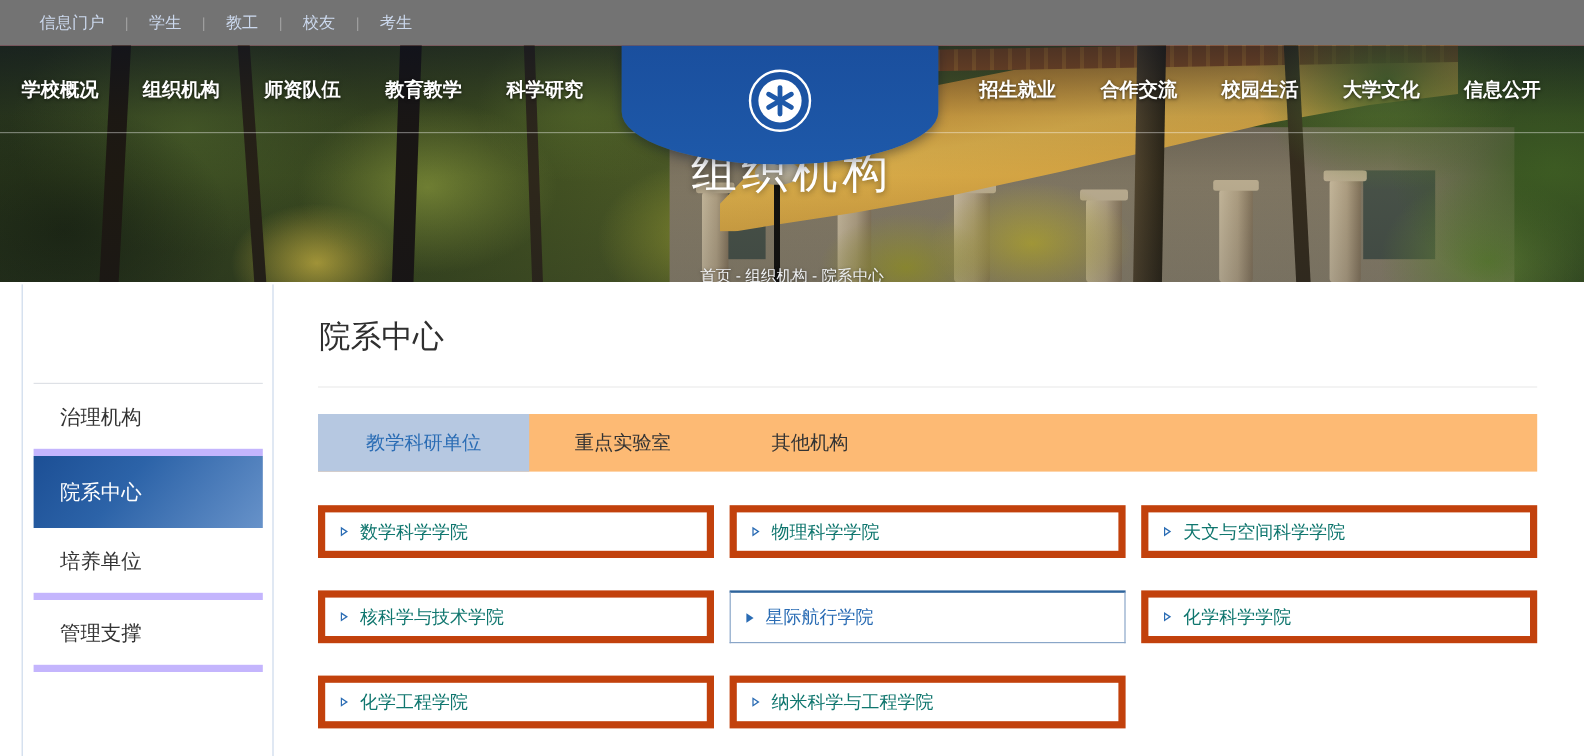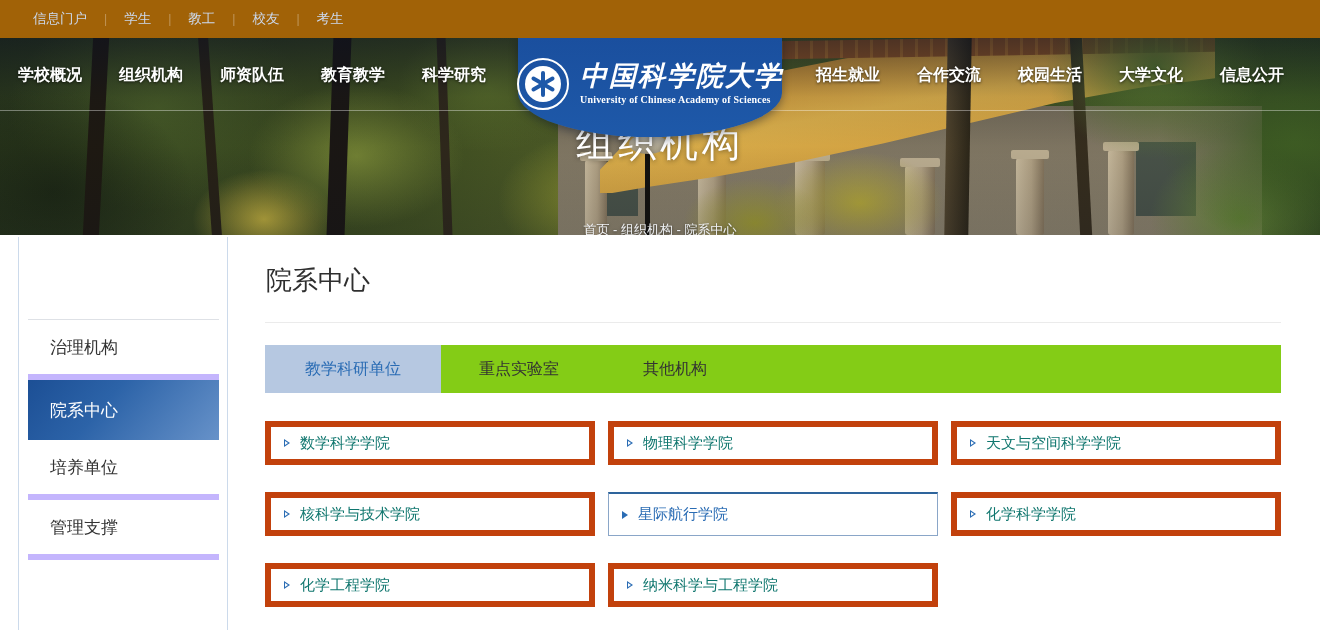--- a/index.html
+++ b/index.html
@@ -1,20 +1,20 @@
 <!DOCTYPE html>
 <html><head>
 <meta charset="utf-8">
 <style>
   * { margin:0; padding:0; box-sizing:border-box; }
   html,body { width:1320px; height:630px; overflow:hidden; background:#fff;
     font-family:"Liberation Sans", sans-serif; }
 
   
-  .topbar { height:38px; background:#a16207; display:flex; align-items:center;
+  .topbar { height:38px; background:#737373; display:flex; align-items:center;
     justify-content:space-between; padding:0 30px 0 33px; }
   .topbar-left { display:flex; align-items:center; }
   .tlink { color:#ccd9ee; font-size:13.5px; cursor:pointer; white-space:nowrap; }
   .topbar-left .tlink:not(:last-child)::after { content:"|"; color:rgba(255,255,255,.32);
     margin:0 17px; font-size:12px; }
   .topbar-right { display:flex; align-items:center; }
   .topbar-right .tlink { margin-left:58px; }
   .topbar-right .tlink:last-child { color:#f2f6fc; font-size:15px; }
   .topbar-right::after { content:"|"; color:rgba(255,255,255,.55); margin-left:20px; font-size:13px; }
 
@@ -105,21 +105,21 @@
 
   .sidebar { position:absolute; left:28px; top:84px; width:191px; border-top:1px solid #dee1e6; }
   .side-item { height:60px; display:flex; align-items:center; padding-left:22px;
     font-size:17px; color:#333; border-bottom:6px solid #c4b5fd; cursor:pointer; }
   .side-item.active { background:linear-gradient(130deg,#1c4f95 0%,#2c63a8 40%,#6792c9 100%);
     color:#fff; border-bottom:none; }
 
   .main { position:absolute; left:265px; top:0; width:1016px; height:100%; }
   .page-title { position:absolute; top:28px; left:1px; font-size:26px; color:#2f2f2f; font-weight:500; }
   .title-rule { position:absolute; top:87px; left:0; right:0; height:1px; background:#ebebeb; }
-  .tabbar { position:absolute; top:110px; left:0; right:0; height:48px; background:#84cc16; display:flex; }
+  .tabbar { position:absolute; top:110px; left:0; right:0; height:48px; background:#fdba74; display:flex; }
   .tab { min-width:156px; display:flex; align-items:center; justify-content:center;
     font-size:16px; color:#333; cursor:pointer; }
   .tab.active { min-width:176px; background:#b6c8e1; color:#2a6cb4; }
   .grid { position:absolute; top:186px; left:0; display:grid;
     grid-template-columns:repeat(3,330px); gap:27px 13px; }
   .cell { height:44px; background:#fff; border:6px solid #c2410c; display:flex; align-items:center;
     padding-left:13px; gap:10px; font-size:15px; color:#0f766e; cursor:pointer; }
   .cell.highlighted { border:1px solid #8aa6c8; border-top:2px solid #2e649c; color:#2a6cb4; }
   .tri { position:relative; width:0; height:0; flex:none;
     border:4px solid transparent; border-left:6px solid #2a6cb4; border-right:none; }
@@ -186,24 +186,20 @@
         <span class="nav-link">信息公开</span>
       </div>
   </div>
 
   <div class="logo-badge">
     <div class="emblem">
       <div class="emblem-core">
           <span class="petal"></span>
         </div>
     </div>
-    <div class="logo-text">
-      <span class="logo-cn">中国科学院大学</span>
-      <span class="logo-en">University of  Chinese Academy of Sciences</span>
-    </div>
   </div>
 
   <div class="hero-title">组织机构</div>
   <div class="breadcrumb">首页 - 组织机构 - 院系中心</div>
 </div>
 
 <div class="content">
   <div class="vline vl-left"></div>
   <div class="vline vl-mid"></div>
 

